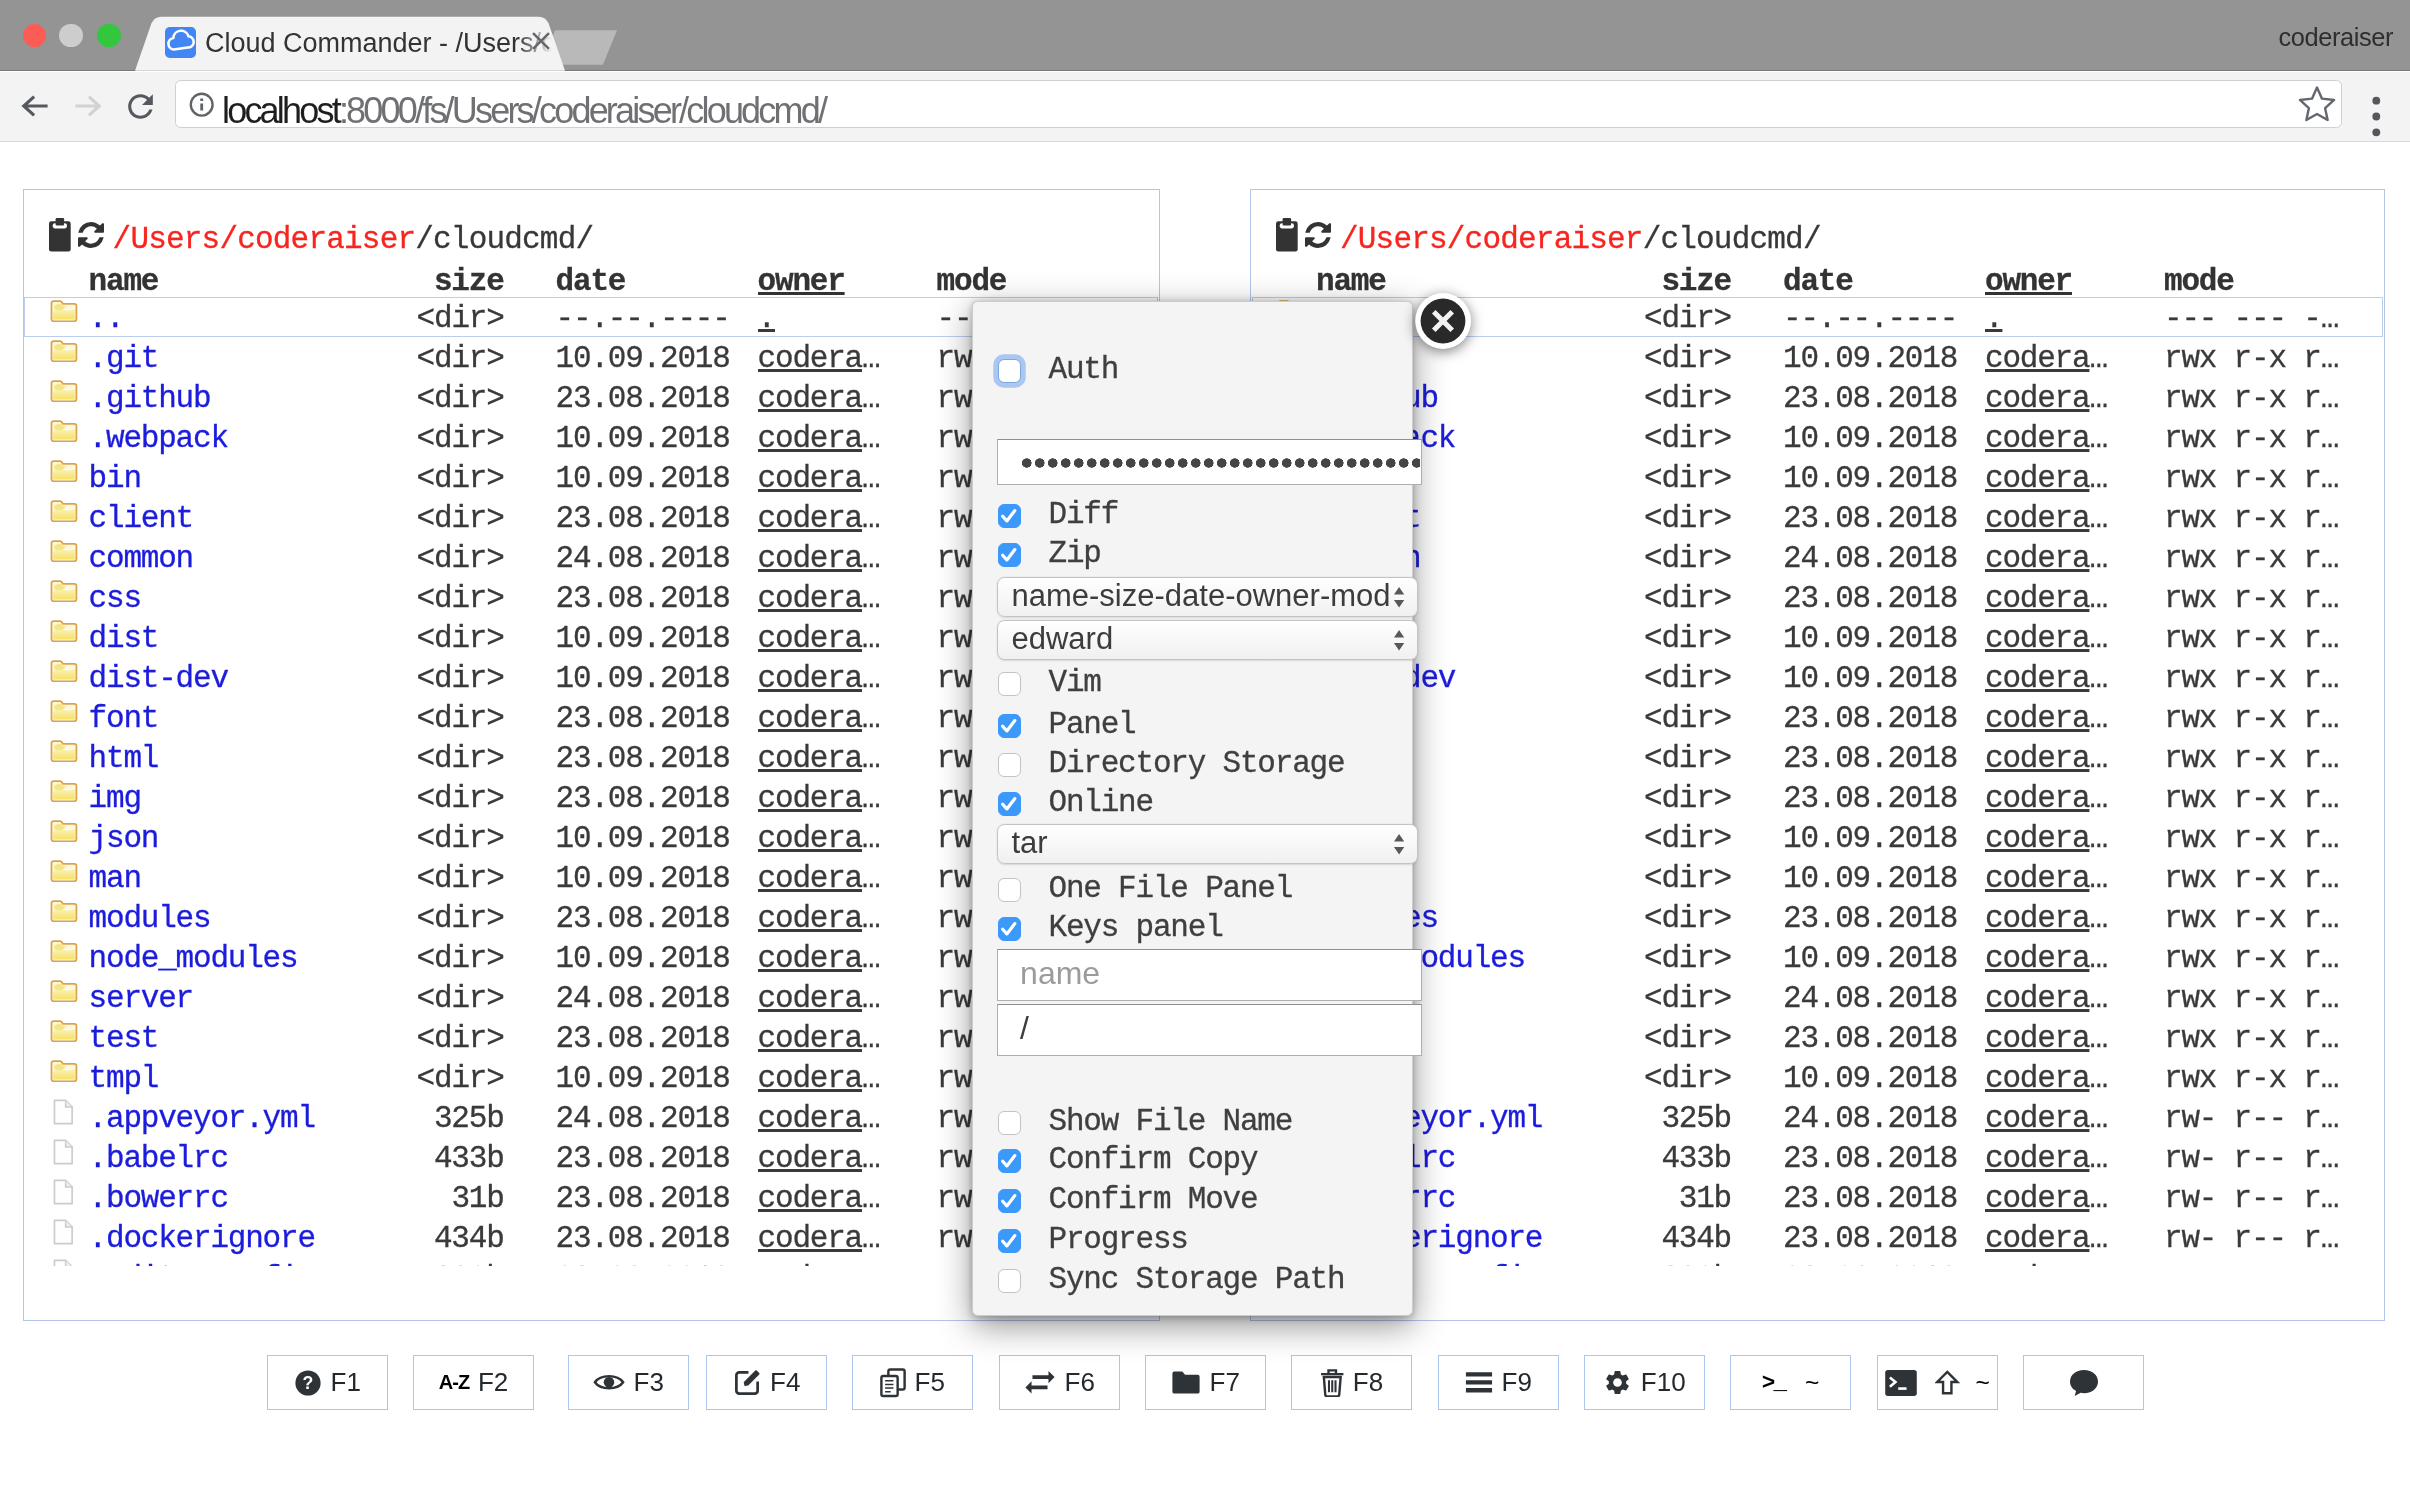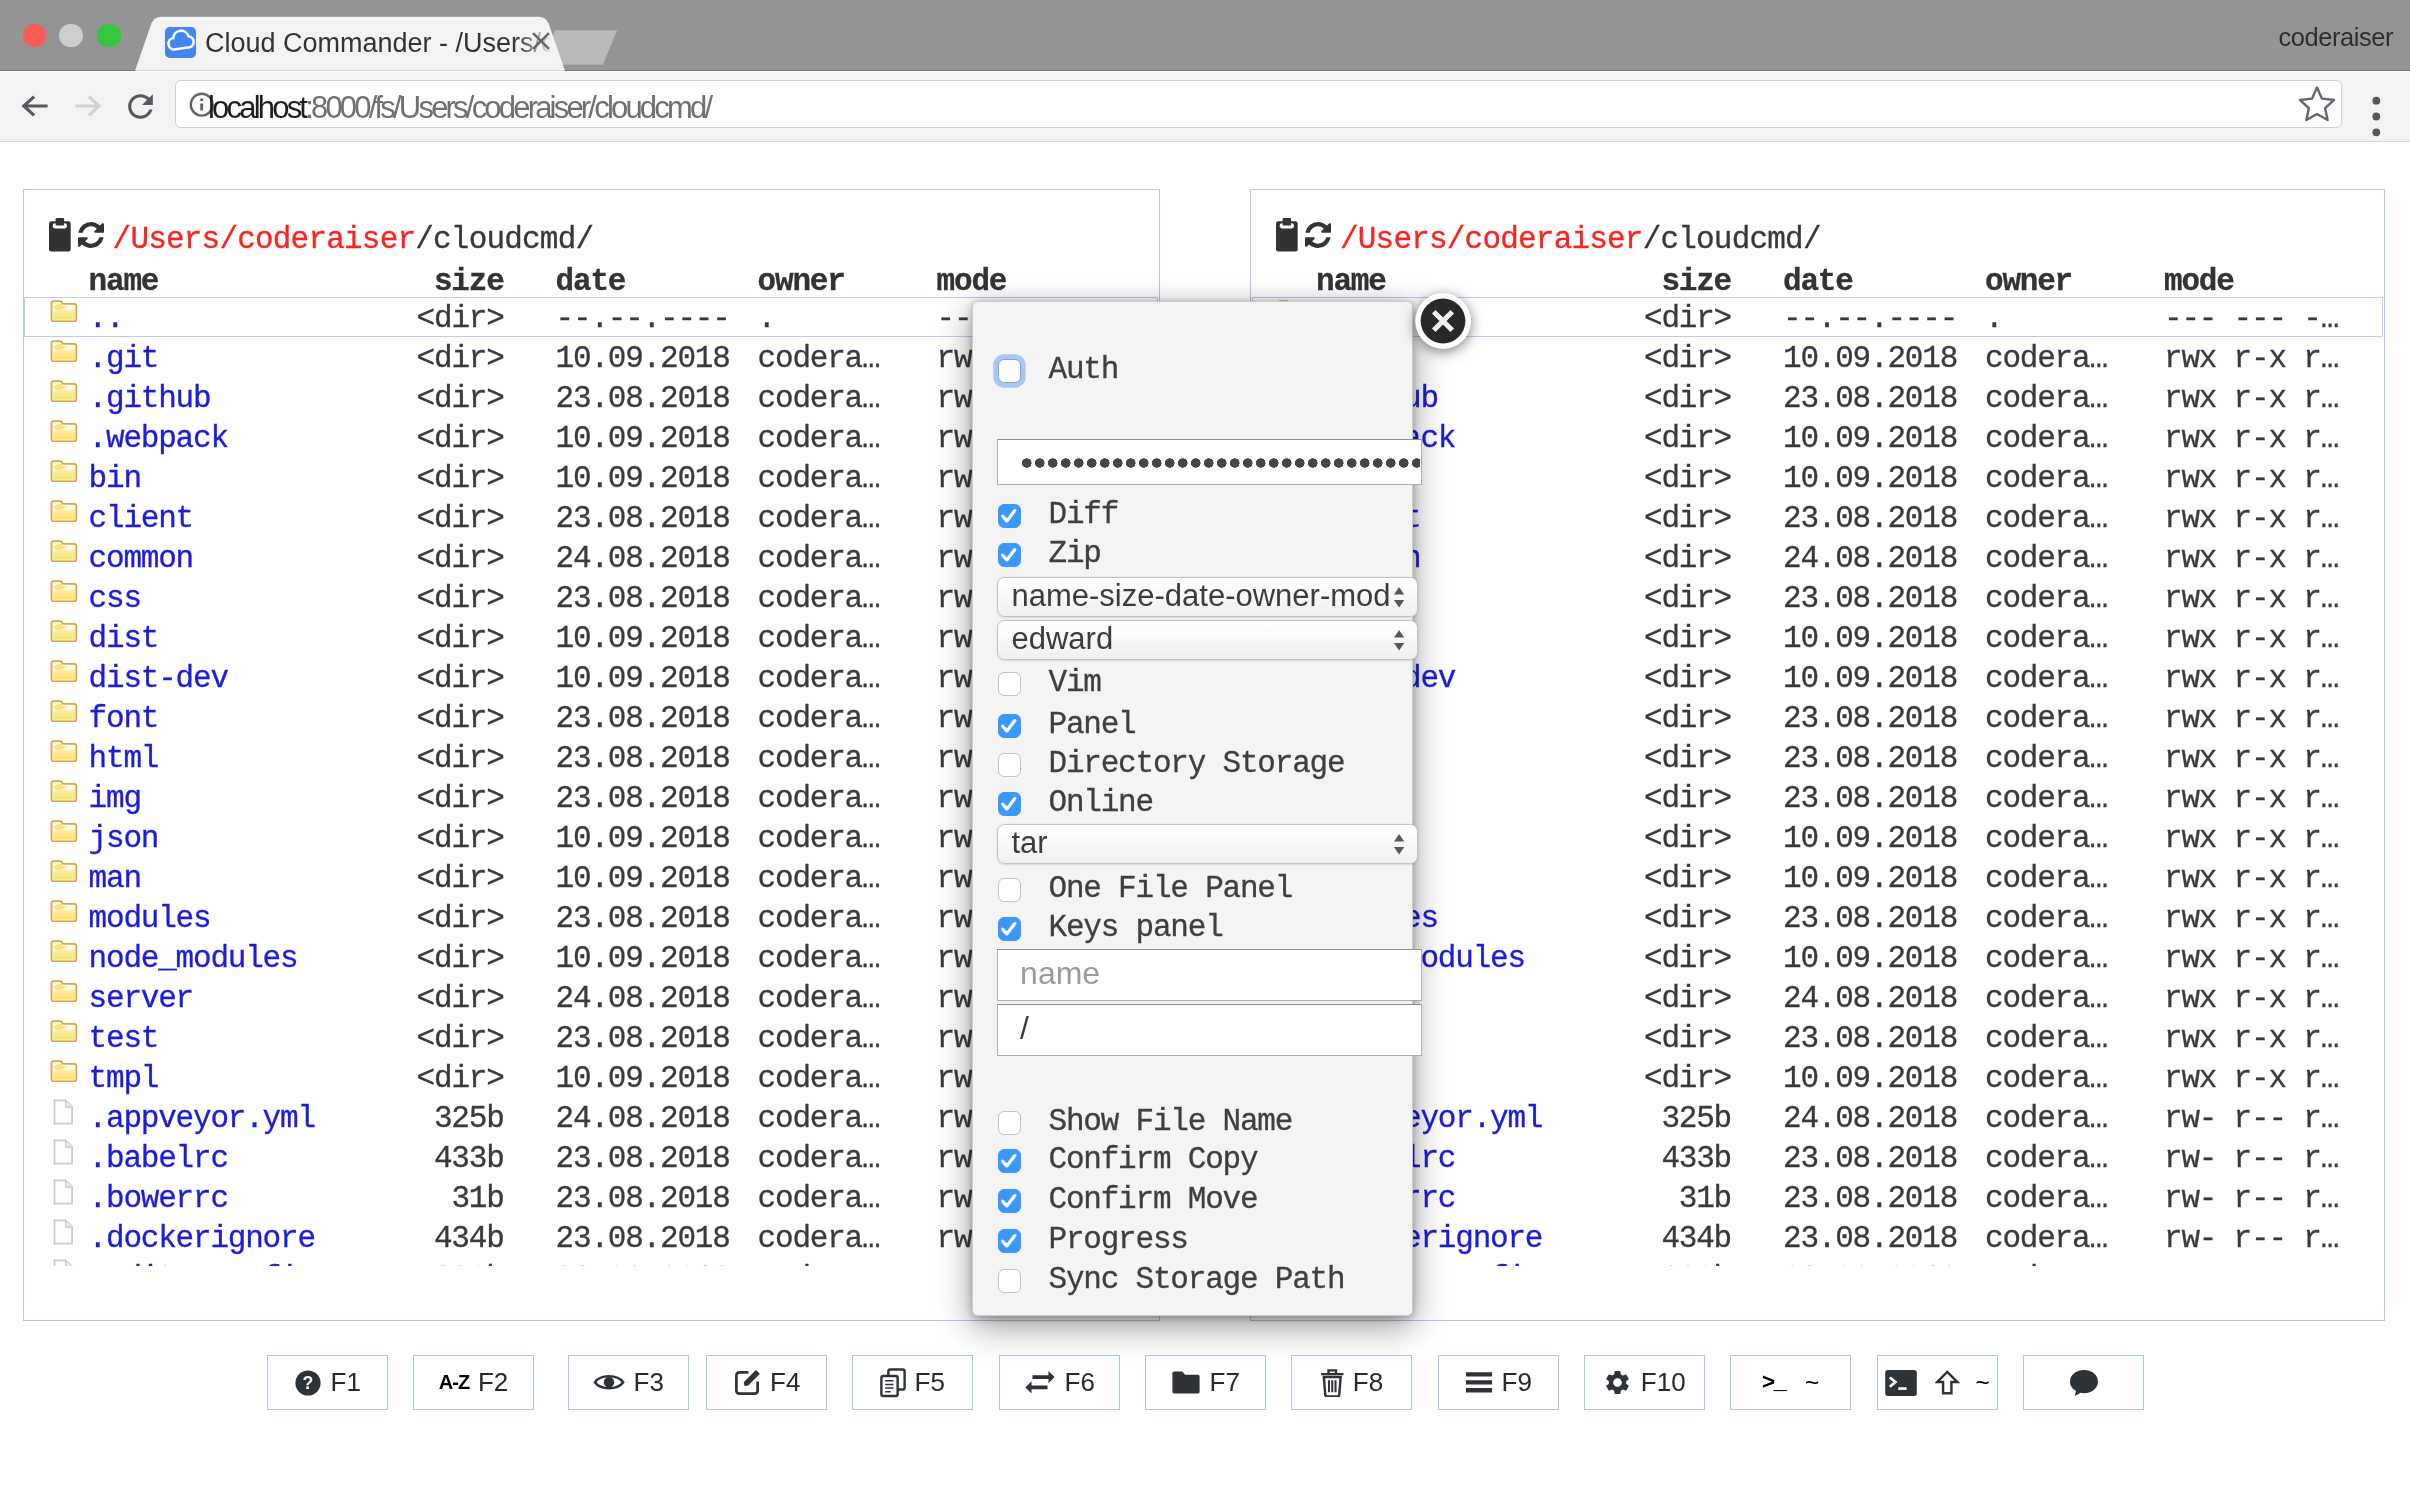--- a/index.html
+++ b/index.html
@@ -14,42 +14,42 @@
 #tl3 { left:97px; background:#32c73c; }
 #tab { position:absolute; left:135px; top:15px; }
 #favicon { position:absolute; left:165px; top:27px; width:31px; height:31px; border-radius:4.7px; background:#4285f4; }
 #tabtitle { position:absolute; left:205px; top:25.4px; width:347px; height:36px; font-size:27px; line-height:36px; color:#333333; white-space:nowrap; overflow:hidden;
   -webkit-mask-image:linear-gradient(90deg,#000 90%,transparent 100%); }
 #tabx { position:absolute; left:526px; top:26px; width:30px; height:30px; }
 #newtab { position:absolute; left:541px; top:30px; }
 #profname { position:absolute; right:18px; top:22.6px; font-size:25.4px; letter-spacing:-0.4px; color:#2e2e2e; }
 #toolbar { position:absolute; left:0; top:72px; width:2411px; height:70px; background:#f2f3f2; border-bottom:1.9px solid #d8d9da; }
 #urlbar { position:absolute; left:175px; top:7.5px; width:2167px; height:48px; background:#ffffff; border:1.9px solid #d0d0d0; border-radius:5.6px; }
-#urltext { position:absolute; left:32px; top:9.4px; font-size:31px; letter-spacing:-2.8px; color:#6e7073; white-space:nowrap; }
+#urltext { position:absolute; left:46px; top:9.4px; font-size:36px; letter-spacing:-2.8px; color:#6e7073; white-space:nowrap; }
 #urltext b { color:#1d1e20; font-weight:normal; }
 
 
 .panel { position:absolute; top:189px; height:1132px; border:1.9px solid #b2c6ec; background:#ffffff;
   font-family:"Liberation Mono", monospace; font-size:31px; letter-spacing:-1.2px; color:#3a3a3a; -webkit-text-stroke:0.3px; }
 .pline { position:absolute; left:0; top:0; width:100%; height:71px; }
 .picon { position:absolute; }
 .ptext { position:absolute; left:89px; top:29px; line-height:41px; letter-spacing:-0.8px; }
 .red { color:#f8251f; }
 .dark { color:#383838; }
 .hdr { position:absolute; left:0; top:72px; width:100%; height:40px; font-weight:bold; color:#333333; }
 .hdr span, .row span { position:absolute; display:block; line-height:40px; white-space:pre; }
 .row span { top:1.9px; }
 .rows { position:absolute; left:0; top:107px; right:0; height:969px; overflow:hidden; }
 .row { position:relative; height:40px; }
 .row.sel::after { content:''; position:absolute; left:0.9px; right:0.9px; top:0; bottom:0; border:1.9px solid #bccef0; }
 .icon { left:26px; top:10.4px; }
 .c-name { left:65px; width:245px; }
 .c-size { left:311px; width:169px; text-align:right; }
 .c-date { left:532px; width:188px; }
-.c-owner { left:734px; width:134px; overflow:hidden; text-overflow:ellipsis; }
+.c-owner { left:734px; width:134px; overflow:hidden; text-overflow:ellipsis;text-decoration:underline; }
 .c-mode { left:913px; width:188px; overflow:hidden; text-overflow:ellipsis; }
 .link { color:#1c1cdc; }
 .dot2 { color:#1c1cdc; }
 .fic { display:block; }
 
 
 .fbtn { position:absolute; top:1355px; width:121px; height:55px; border:1.9px solid #abc7ec; background:#ffffff;
   display:flex; align-items:center; justify-content:center; gap:8.5px; }
 .fbtn .lbl { font-size:26px; color:#24292e; }
 

